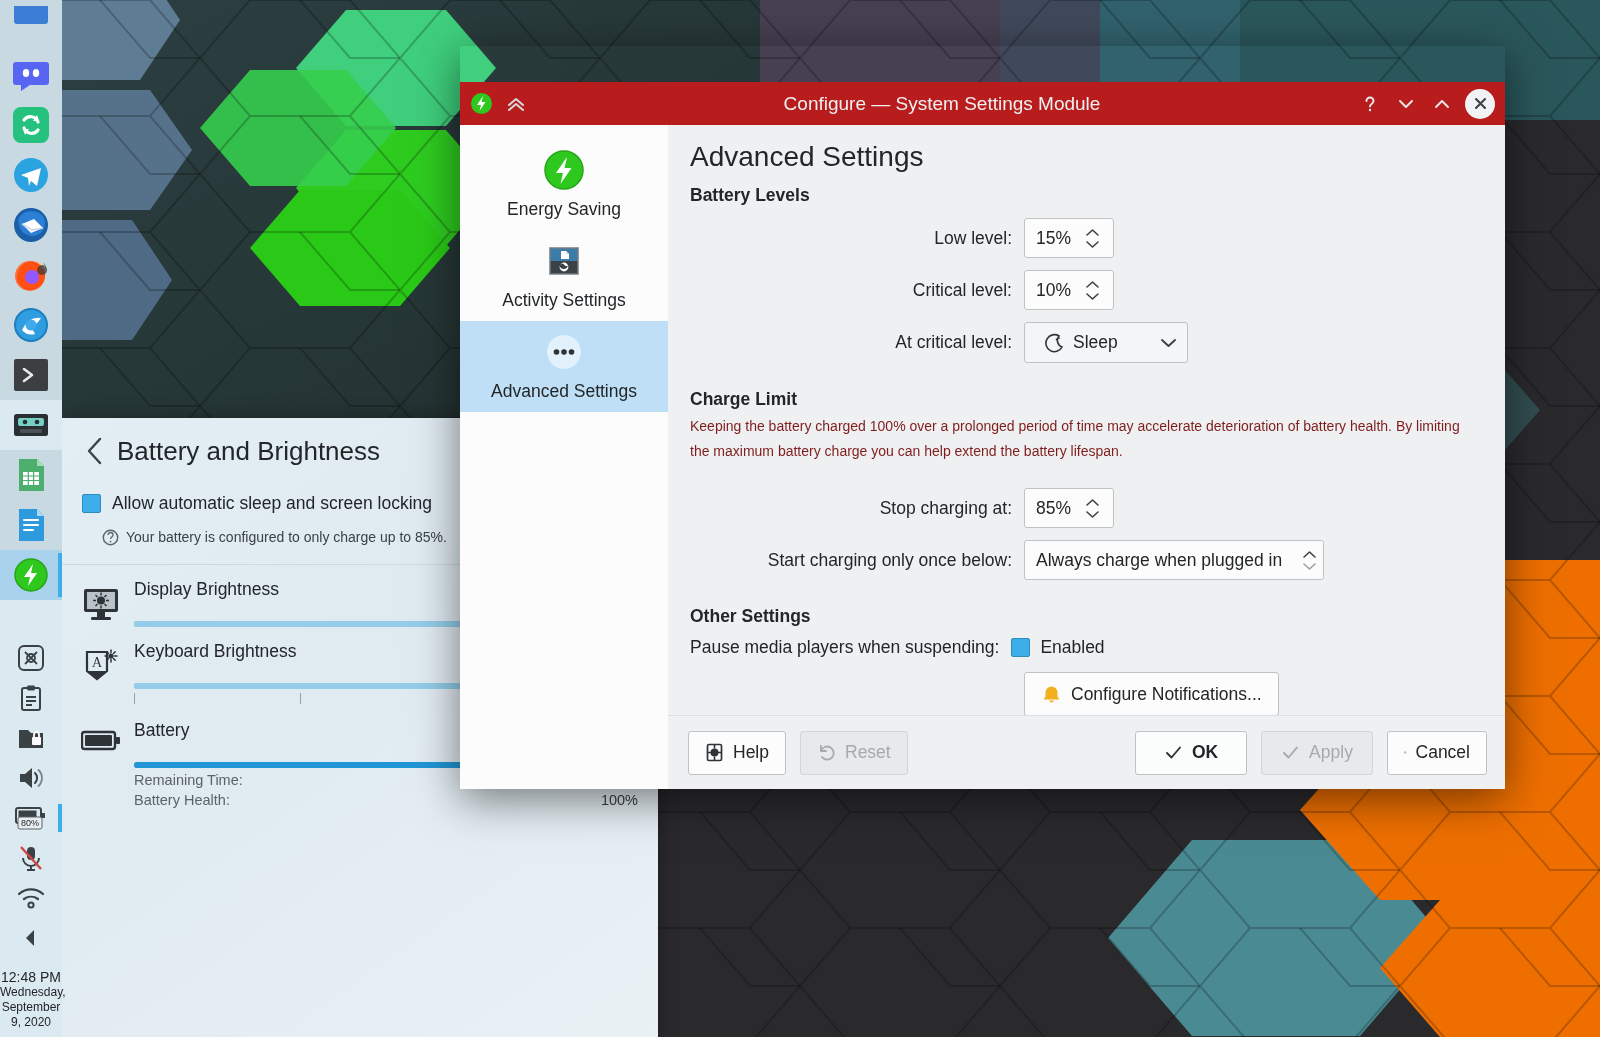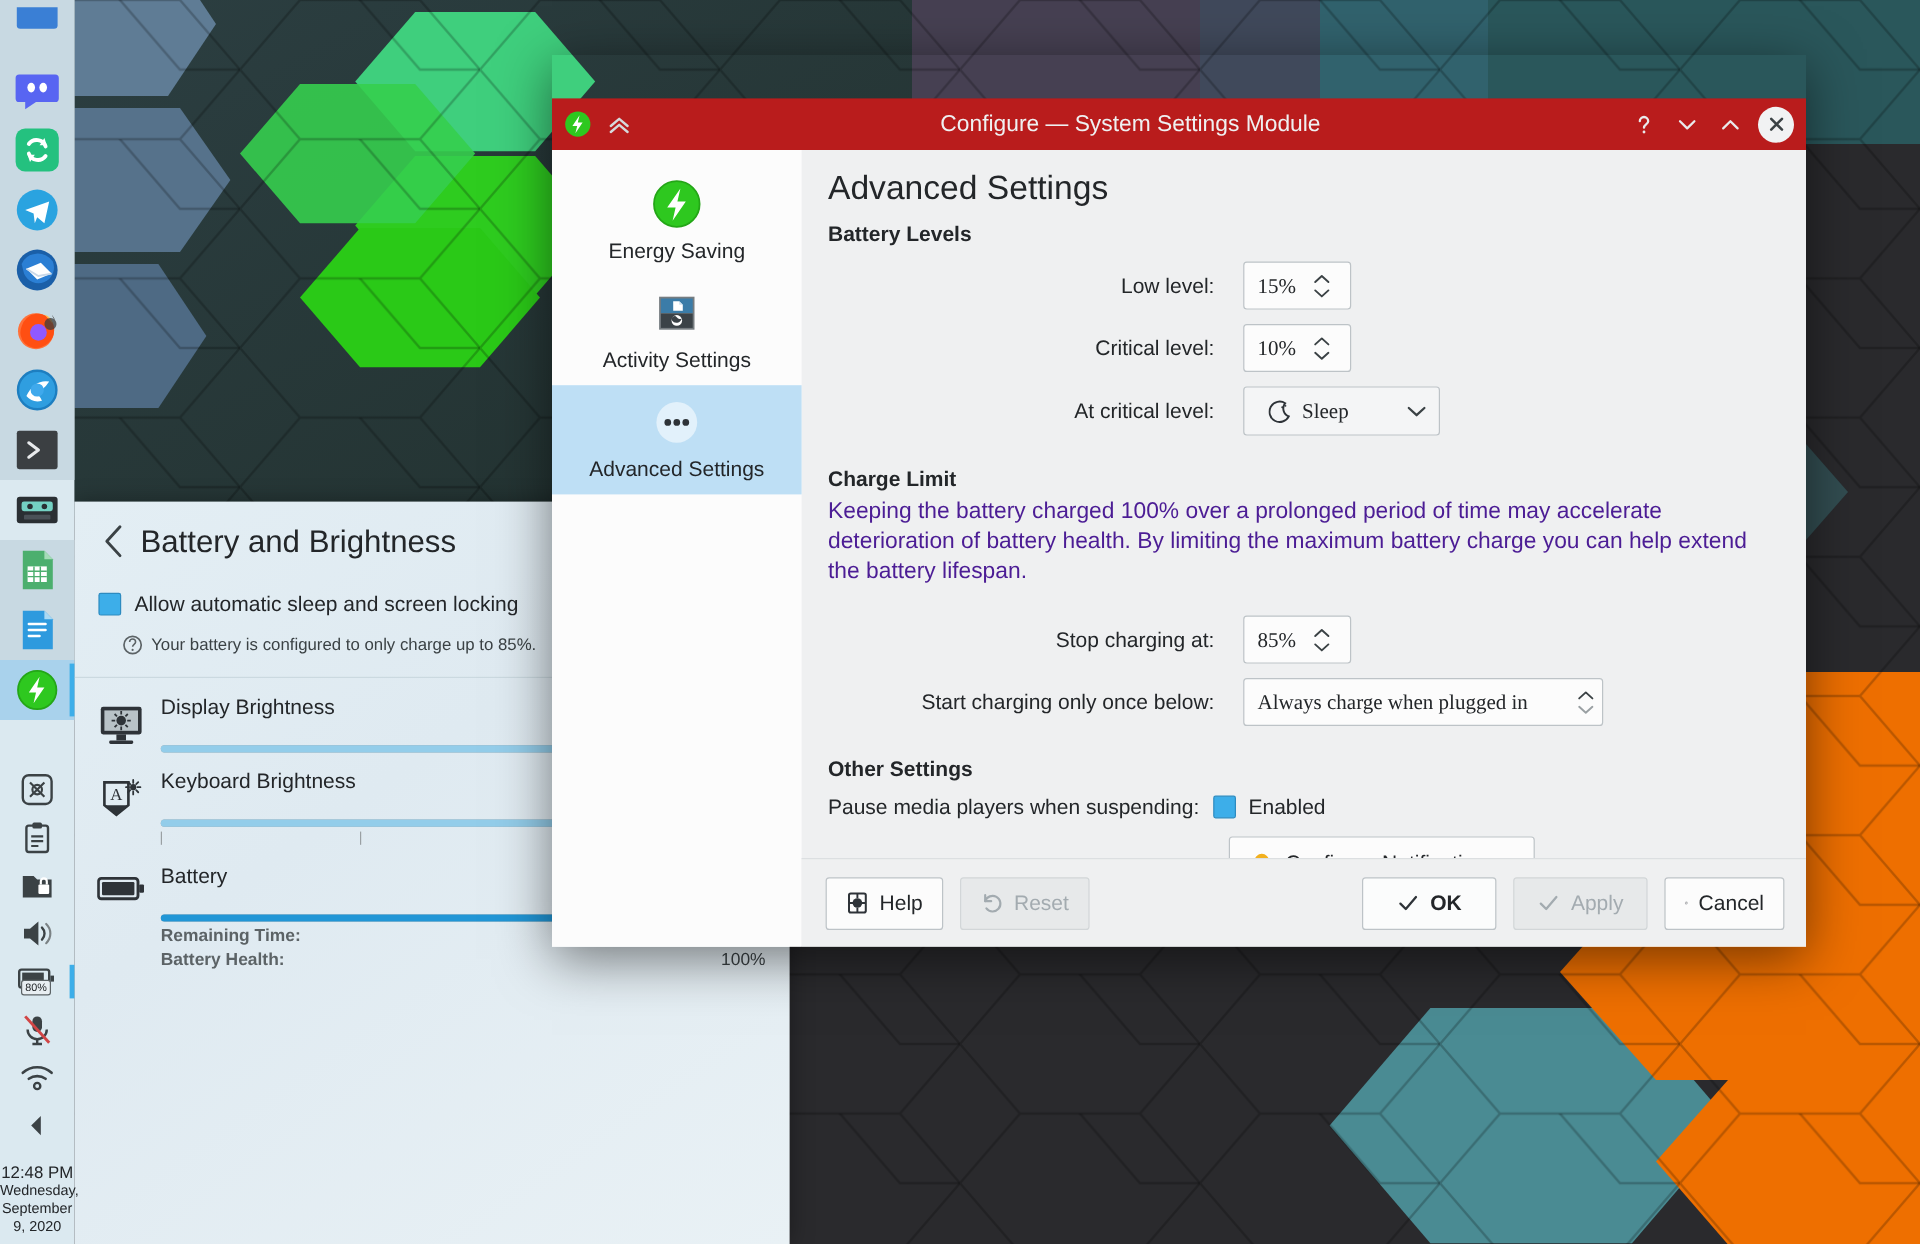--- a/index.html
+++ b/index.html
@@ -78,21 +78,21 @@
     position:absolute; top:50%; width:24px; height:24px; margin-top:-12px; margin-left:-12px;
     background:#fcfcfc; border:1px solid #9aa0a3; border-radius:50%;
   }
   .ticks { position:relative; height:13px; margin-top:4px; }
   .ticks i { position:absolute; top:0; width:1px; height:11px; background:#9aa0a3; }
   .bat-head { display:flex; align-items:baseline; }
   .bat-head .nm { font-size:17.5px; color:#232629; flex:1; }
   .bat-head .st { font-size:17px; color:#5c6366; }
   .bat-head .pc { font-size:17px; color:#232629; font-weight:bold; margin-left:7px; }
   .kv { display:flex; font-size:14.5px; color:#5c6366; padding:4px 20px 0 72px; }
-  .kv .k { flex:1;font-weight:bold; }
+  .kv .k { flex:1; }
   .kv .v { color:#3b4245; }
 
   
   #dialog {
     position:absolute; left:460px; top:46px; width:1045px; height:743px;
     z-index:50; box-shadow:0 10px 42px rgba(0,0,0,.5);
     display:flex; flex-direction:column; overflow:hidden;
   }
   #titlebar {
     height:43px; background:#b91c1c; display:flex; align-items:center;
@@ -113,24 +113,24 @@
   .side-item { padding:8px 6px 10px 6px; text-align:center; }
   .side-item.sel { background:#bedff5; }
   .side-icon { height:46px; display:flex; align-items:center; justify-content:center; }
   .side-label { font-size:17.5px; color:#232629; margin-top:6px; }
 
   
   #content { flex:1; display:flex; flex-direction:column; min-width:0; }
   #scroll { flex:1; padding:16px 30px 0 22px; overflow:hidden; }
   #page-title { font-size:28px; color:#232629; margin-bottom:12px; }
   .sect { font-size:17.5px; color:#232629; font-weight:bold; margin:6px 0 4px 0; }
-  .para { font-size:19px; color:#4c1d95; line-height:25px; max-width:800px; margin-bottom:24px; }
+  .para { font-size:14px; color:#7f1d1d; line-height:25px; max-width:800px; margin-bottom:24px; }
   .frow { display:flex; align-items:center; margin-top:12px; }
   .flabel { font-size:17.5px; color:#232629; text-align:right; }
-  .fctl { margin-left:24px;font-family:Liberation Serif, serif; }
+  .fctl { margin-left:12px; }
   .spin {
     display:inline-flex; align-items:center; background:#fcfcfc;
     border:1px solid #bdc3c7; border-radius:3px; height:40px; padding:0 6px 0 11px;
   }
   .spin .val { font-size:17.5px; color:#232629; }
   .spin .arrows { margin-left:14px; display:flex; flex-direction:column; gap:3px; }
   .combo {
     display:inline-flex; align-items:center; background:#f4f5f6;
     border:1px solid #bdc3c7; border-radius:3px; height:41px; padding:0 10px 0 20px;
   }

